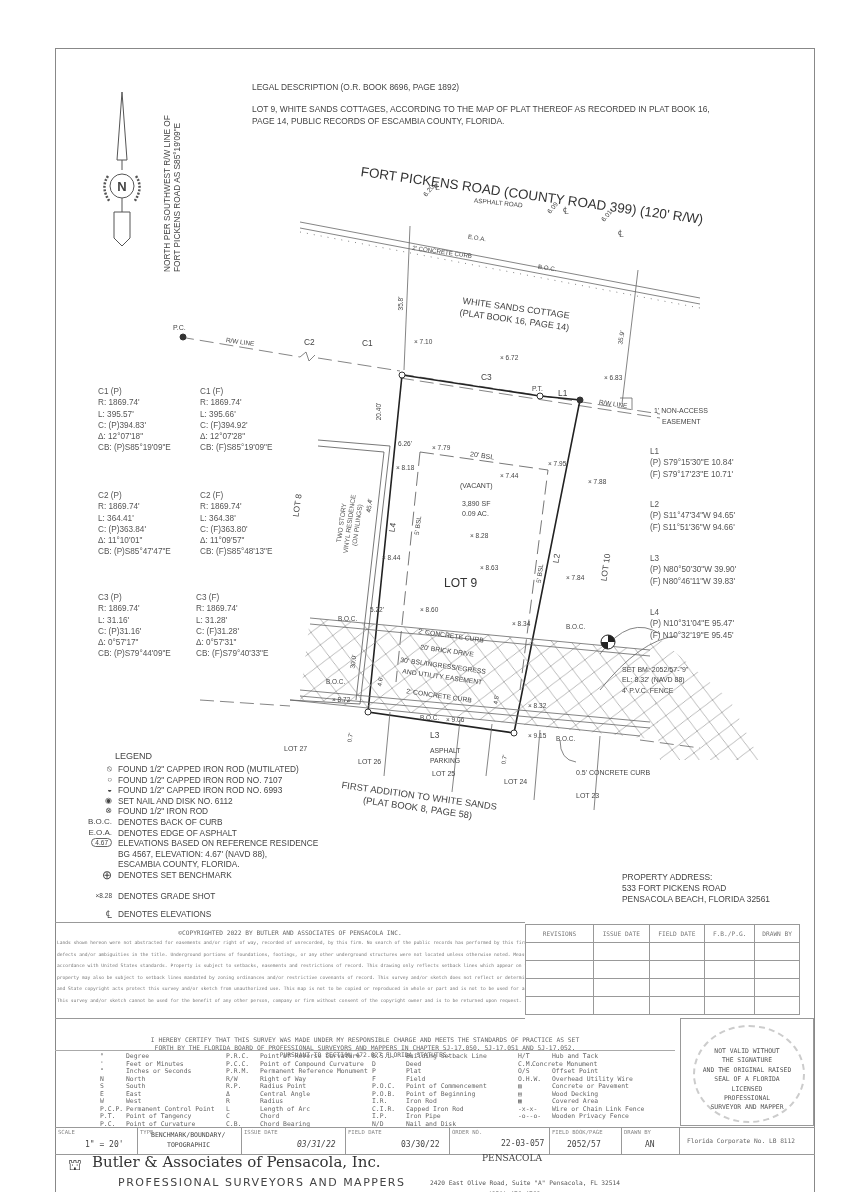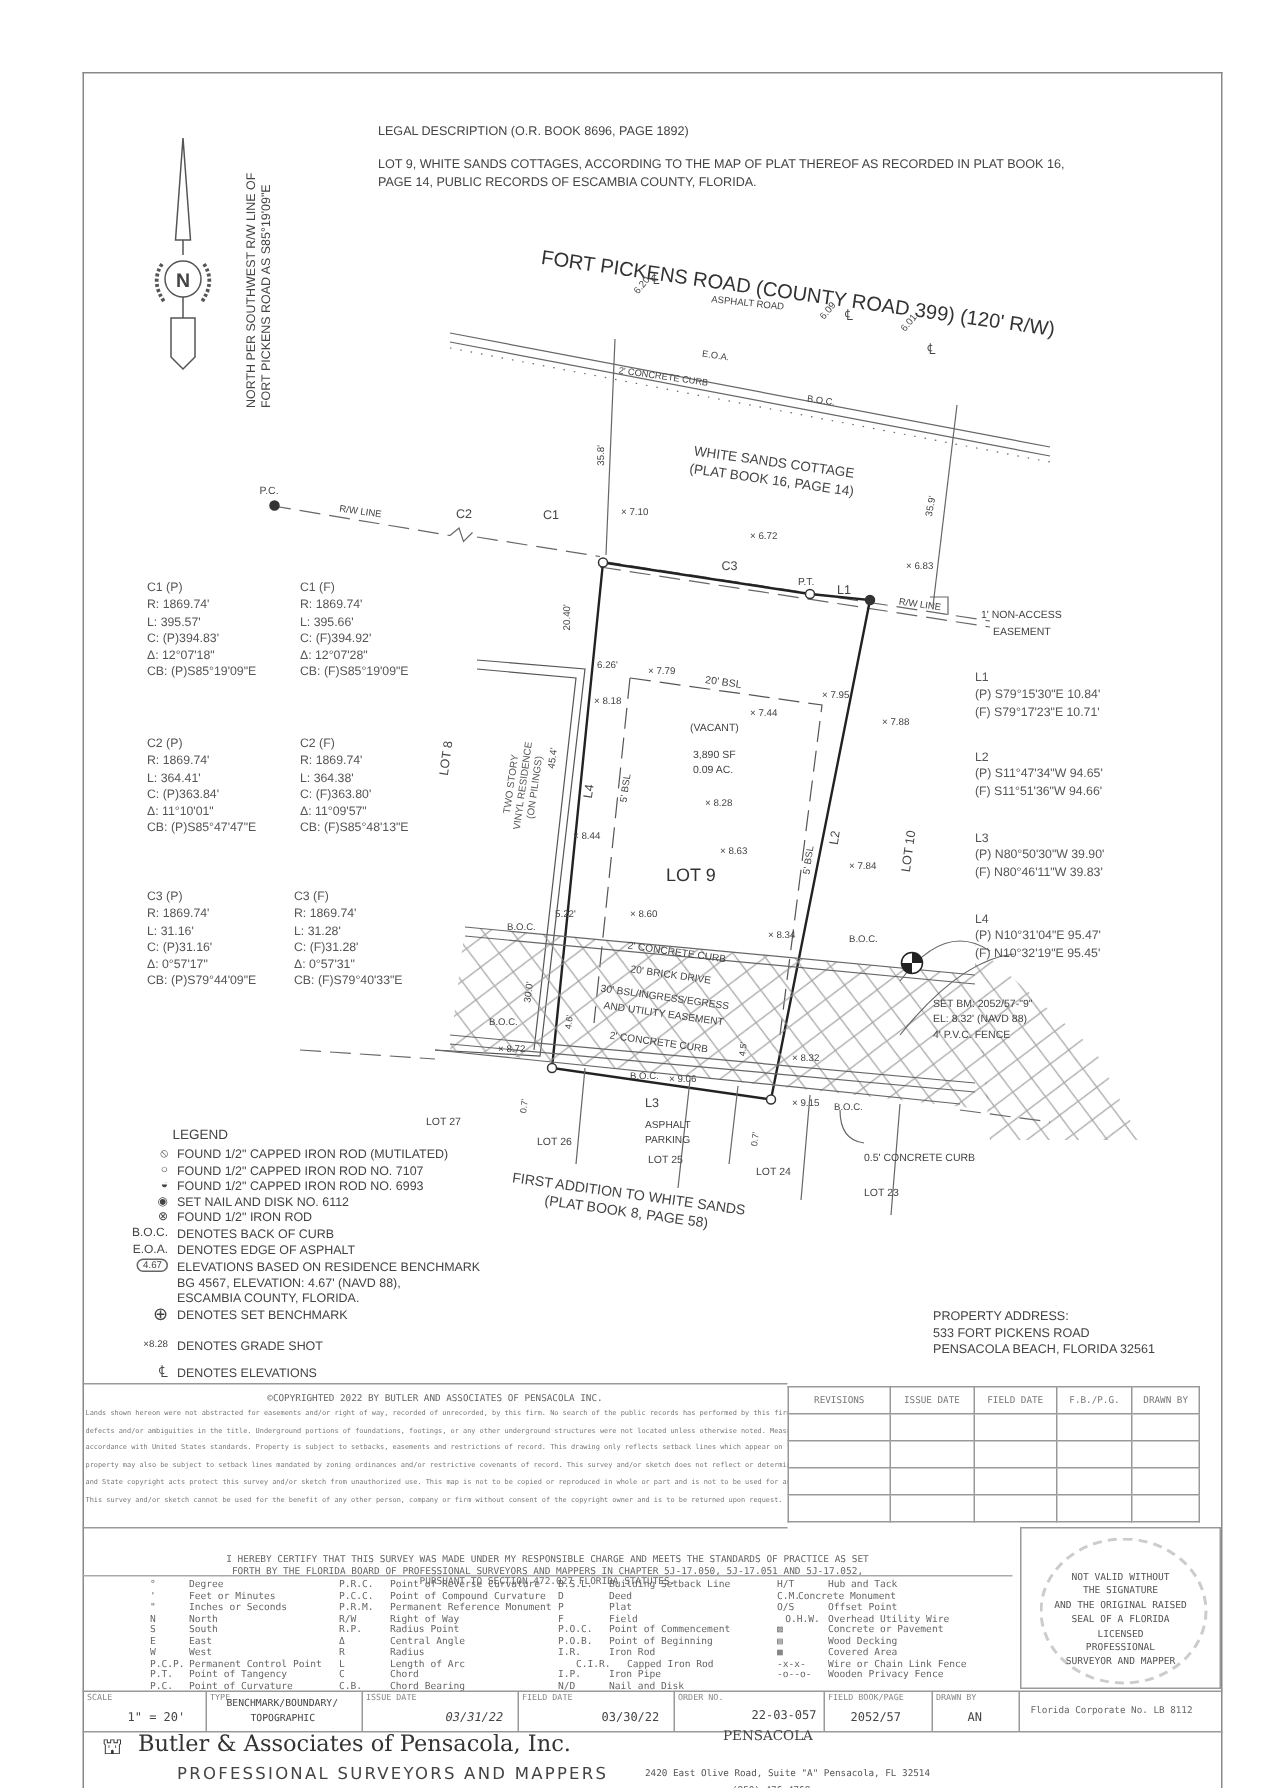--- a/index.html
+++ b/index.html
@@ -312,21 +312,21 @@
   <div class="legend-row">
       <span class="sym">B.O.C.</span>
       <span>DENOTES BACK OF CURB</span>
     </div>
   <div class="legend-row">
       <span class="sym">E.O.A.</span>
       <span>DENOTES EDGE OF ASPHALT</span>
     </div>
   <div class="legend-row">
       <span class="sym"><span style="border:1px solid #666;border-radius:8px;padding:0 3px;font-size:6.5px;">4.67</span></span>
-      <span>ELEVATIONS BASED ON RESIDENCE BENCHMARK</span>
+      <span>ELEVATIONS BASED ON REFERENCE RESIDENCE</span>
     </div>
   <div class="legend-row">
       <span class="sym"></span>
       <span>BG 4567, ELEVATION: 4.67' (NAVD 88),</span>
     </div>
   <div class="legend-row">
       <span class="sym"></span>
       <span>ESCAMBIA COUNTY, FLORIDA.</span>
     </div>
   <div class="legend-row">
@@ -434,29 +434,29 @@
     <div><span style="display:inline-block;width:34px;">C.B.</span><span>Chord Bearing</span></div>
   </div>
   <div class="abs abbr" style="left:272px;top:0;">
     <div><span style="display:inline-block;width:34px;">B.S.L.</span><span>Building Setback Line</span></div>
     <div><span style="display:inline-block;width:34px;">D</span><span>Deed</span></div>
     <div><span style="display:inline-block;width:34px;">P</span><span>Plat</span></div>
     <div><span style="display:inline-block;width:34px;">F</span><span>Field</span></div>
     <div><span style="display:inline-block;width:34px;">P.O.C.</span><span>Point of Commencement</span></div>
     <div><span style="display:inline-block;width:34px;">P.O.B.</span><span>Point of Beginning</span></div>
     <div><span style="display:inline-block;width:34px;">I.R.</span><span>Iron Rod</span></div>
-    <div><span style="display:inline-block;width:34px;margin-left:12px;">C.I.R.</span><span>Capped Iron Rod</span></div>
+    <div><span style="display:inline-block;width:34px;">C.I.R.</span><span>Capped Iron Rod</span></div>
     <div><span style="display:inline-block;width:34px;">I.P.</span><span>Iron Pipe</span></div>
     <div><span style="display:inline-block;width:34px;">N/D</span><span>Nail and Disk</span></div>
   </div>
   <div class="abs abbr" style="left:418px;top:0;">
     <div><span style="display:inline-block;width:34px;">H/T</span><span>Hub and Tack</span></div>
     <div><span style="display:inline-block;width:14px;">C.M.</span><span>Concrete Monument</span></div>
     <div><span style="display:inline-block;width:34px;">O/S</span><span>Offset Point</span></div>
-    <div><span style="display:inline-block;width:34px;text-align:center;">O.H.W.</span><span>Overhead Utility Wire</span></div>
+    <div><span style="display:inline-block;width:34px;">O.H.W.</span><span>Overhead Utility Wire</span></div>
     <div><span style="display:inline-block;width:34px;">▨</span><span>Concrete or Pavement</span></div>
     <div><span style="display:inline-block;width:34px;">▤</span><span>Wood Decking</span></div>
     <div><span style="display:inline-block;width:34px;">▦</span><span>Covered Area</span></div>
     <div><span style="display:inline-block;width:34px;">-x-x-</span><span>Wire or Chain Link Fence</span></div>
     <div><span style="display:inline-block;width:34px;">-o--o-</span><span>Wooden Privacy Fence</span></div>
   </div>
 </div>
 
 <div class="abs" style="left:680px;top:1018px;width:132px;height:106px;border:1px solid #999;">
   <div style="position:absolute;left:12px;top:6px;width:108px;height:94px;border-radius:50%;border:2px dashed #ccc;"></div>

